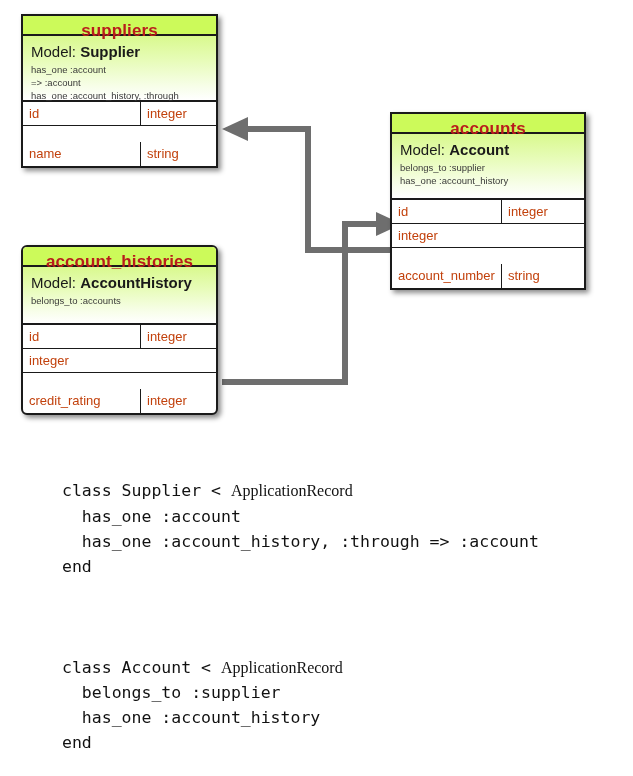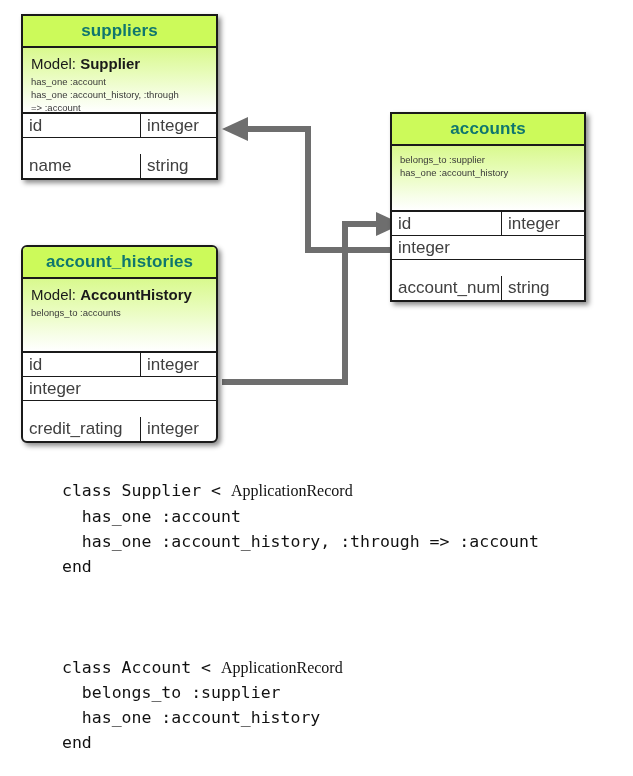--- a/index.html
+++ b/index.html
@@ -31,26 +31,26 @@
     position: absolute;
     box-sizing: border-box;
     border: 2px solid #1a1a1a;
     background: #ffffff;
     box-shadow: 3px 3px 5px rgba(0,0,0,0.45);
     overflow: hidden;
   }
 
   .entity-title {
     box-sizing: border-box;
-    height: 32px;
+    height: 20px;
     line-height: 30px;
     text-align: center;
     font-weight: bold;
     font-size: 17px;
-    color: #0f766e;
+    color: #b91c1c;
     background: #ccfa5a;
     border-bottom: 2px solid #1a1a1a;
     letter-spacing: 0.1px;
   }
 
   .entity-model {
     box-sizing: border-box;
     padding: 7px 8px 6px 8px;
     background: linear-gradient(to bottom, #d9f98e 0%, #e7fcb8 38%, #f7fee8 78%, #ffffff 100%);
     border-bottom: 2px solid #1a1a1a;
@@ -71,22 +71,22 @@
 
   .field-row {
     display: flex;
     height: 24px;
     border-bottom: 1px solid #1a1a1a;
     box-sizing: border-box;
   }
   .field-row:last-child { border-bottom: none; margin-top: 16px; }
   .field-name, .field-type {
     box-sizing: border-box;
-    font-size: 17px;
-    color: #404040;
+    font-size: 13px;
+    color: #c2410c;
     line-height: 23px;
     padding-left: 6px;
     overflow: hidden;
     white-space: nowrap;
   }
   .field-name {
     border-right: 1px solid #1a1a1a;
   }
 
   
@@ -95,21 +95,21 @@
   #ent-suppliers .field-type { width: 75px; }
 
   #ent-accounts         { left: 390px; top: 112px; width: 196px; }
   #ent-accounts .field-name { width: 110px; }
   #ent-accounts .field-type { width: 82px; }
 
   #ent-account-histories { left: 21px;  top: 245px; width: 197px; border-radius: 6px; }
   #ent-account-histories .field-name { width: 118px; }
   #ent-account-histories .field-type { width: 75px; }
 
-  #ent-account-histories .entity-model { height: 74px; }
+  #ent-account-histories .entity-model { height: 58px; }
   #ent-accounts .entity-model { height: 66px; }
   #ent-suppliers .entity-model { height: 66px; }
 
   
   #connectors {
     position: absolute;
     left: 0; top: 0;
     width: 633px;
     height: 430px;
     pointer-events: none;
@@ -154,36 +154,40 @@
   </svg>
 
   <div class="entity" id="ent-suppliers">
     <div class="entity-title">suppliers</div>
     <div class="entity-model">
       <div class="model-line">
         <span>Model:</span>
         <b>Supplier</b>
       </div>
       <div class="assoc">has_one :account</div>
+      <div class="assoc">=&gt; :account</div>
       <div class="assoc">has_one :account_history, :through</div>
-      <div class="assoc">=&gt; :account</div>
     </div>
     <div class="field-row">
       <div class="field-name">id</div>
       <div class="field-type">integer</div>
     </div>
     <div class="field-row">
       <div class="field-name">name</div>
       <div class="field-type">string</div>
     </div>
   </div>
 
   <div class="entity" id="ent-accounts">
     <div class="entity-title">accounts</div>
     <div class="entity-model">
+      <div class="model-line">
+        <span>Model:</span>
+        <b>Account</b>
+      </div>
       <div class="assoc">belongs_to :supplier</div>
       <div class="assoc">has_one :account_history</div>
     </div>
     <div class="field-row">
       <div class="field-name">id</div>
       <div class="field-type">integer</div>
     </div>
     <div class="field-row">
       <div class="field-type">integer</div>
     </div>

